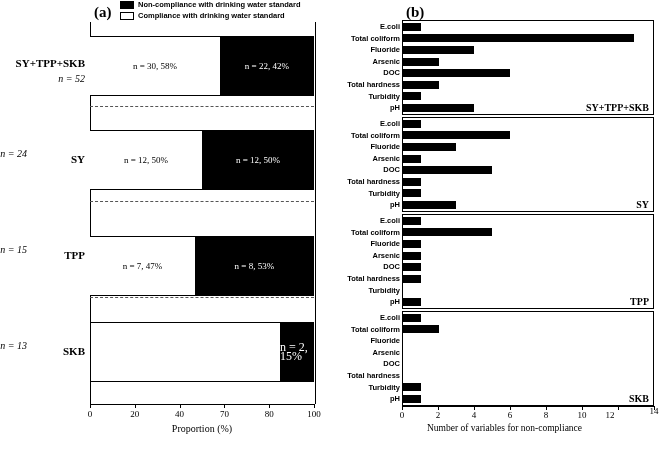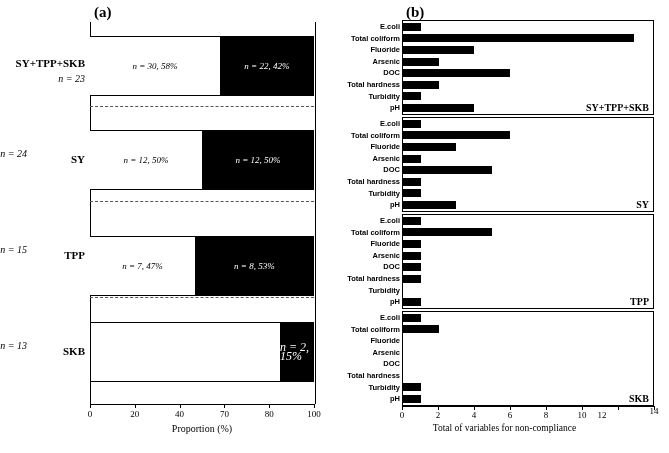--- a/index.html
+++ b/index.html
@@ -19,21 +19,21 @@
   .legend-swatch.white{background:#fff;}
   .legend-label{font-size:7.5px;font-family:"Liberation Sans",sans-serif;font-weight:bold;line-height:8px;}
 
   
   #panelA{position:absolute;left:0;top:0;width:340px;height:453px;}
   .a-plot{position:absolute;left:90px;top:22px;width:224px;height:382px;border-left:1px solid #000;border-right:1px solid #000;}
   .a-group{position:absolute;left:0;width:224px;border-top:1px solid #000;border-bottom:1px solid #000;box-sizing:border-box;}
   .a-seg{position:absolute;top:0;height:100%;box-sizing:border-box;display:flex;align-items:center;justify-content:center;}
   .a-seg.white{background:#fff;}
   .a-seg.black{background:#000;}
-  .a-seg-label{font-size:9px;font-style:italic;font-family:"Liberation Serif",serif;}
+  .a-seg-label{font-size:9px;font-family:"Liberation Serif",serif;}
   .a-seg.white .a-seg-label{color:#000;}
   .a-seg.black .a-seg-label{color:#fff;}
   .a-divider{position:absolute;left:90px;width:224px;border-top:1px dashed #555;}
   .a-rowlabel{position:absolute;text-align:right;font-size:11px;font-weight:bold;font-family:"Liberation Serif",serif;}
   .a-nlabel{position:absolute;text-align:right;font-size:10px;font-family:"Liberation Serif",serif;font-style:italic;}
   .a-axis{position:absolute;left:90px;top:404px;width:224px;height:1px;background:#000;}
   .a-tick{position:absolute;top:404px;width:1px;height:4px;background:#000;}
   .a-ticklabel{position:absolute;top:409px;font-size:9px;font-family:"Liberation Serif",serif;text-align:center;width:24px;}
   .a-xtitle{position:absolute;top:423px;width:224px;left:90px;text-align:center;font-size:10px;font-family:"Liberation Serif",serif;}
 
@@ -48,36 +48,46 @@
   .b-tick{position:absolute;width:1px;height:4px;background:#000;}
   .b-ticklabel{position:absolute;font-size:9px;font-family:"Liberation Serif",serif;text-align:center;width:20px;}
   .b-xtitle{position:absolute;left:340px;width:329px;text-align:center;font-size:9.5px;font-family:"Liberation Serif",serif;}
   .b-xtitle2{position:absolute;left:340px;width:329px;text-align:center;font-size:9.5px;font-family:"Liberation Serif",serif;}
 </style>
 </head>
 <body>
 
 <div id="root">
 
+  <div class="legend">
+    <div class="legend-row">
+      <span class="legend-swatch black"></span>
+      <span class="legend-label">Non-compliance with drinking water standard</span>
+    </div>
+    <div class="legend-row">
+      <span class="legend-swatch white"></span>
+      <span class="legend-label">Compliance with drinking water standard</span>
+    </div>
+  </div>
 
   <div id="panelA">
     <div class="panel-letter abs" style="left:94px;top:4px;">(a)</div>
 
     <div class="a-plot"></div>
 
     <div class="a-group" style="left:90px;top:36px;height:60px;">
       <div class="a-seg white" style="left:0;width:57.96%;">
         <span class="a-seg-label">n = 30, 58%</span>
       </div>
       <div class="a-seg black" style="left:57.96%;width:42.04%;">
         <span class="a-seg-label">n = 22, 42%</span>
       </div>
     </div>
     <div class="a-rowlabel" style="left:0px;top:57px;width:85px;">SY+TPP+SKB</div>
-    <div class="a-nlabel" style="left:0px;top:73px;width:85px;">n = 23</div>
+    <div class="a-nlabel" style="left:0px;top:73px;width:85px;">n = 52</div>
     <div class="a-divider" style="top:106px;"></div>
 
     <div class="a-group" style="left:90px;top:130px;height:60px;">
       <div class="a-seg white" style="left:0;width:50%;">
         <span class="a-seg-label">n = 12, 50%</span>
       </div>
       <div class="a-seg black" style="left:50%;width:50%;">
         <span class="a-seg-label">n = 12, 50%</span>
       </div>
     </div>
@@ -279,19 +289,19 @@
     <div class="b-tick" style="left:242px;top:406px;"></div>
     <div class="b-tick" style="left:278px;top:406px;"></div>
     <div class="b-tick" style="left:314px;top:406px;"></div>
 
     <div class="b-ticklabel" style="left:52px;top:410px;">0</div>
     <div class="b-ticklabel" style="left:88px;top:410px;">2</div>
     <div class="b-ticklabel" style="left:124px;top:410px;">4</div>
     <div class="b-ticklabel" style="left:160px;top:410px;">6</div>
     <div class="b-ticklabel" style="left:196px;top:410px;">8</div>
     <div class="b-ticklabel" style="left:232px;top:410px;">10</div>
-    <div class="b-ticklabel" style="left:252px;top:410px;">12</div>
+    <div class="b-ticklabel" style="left:260px;top:410px;">12</div>
     <div class="b-ticklabel" style="left:304px;top:406px;">14</div>
   </div>
 
-  <div class="b-xtitle" style="top:423px;">Total of variables for non-compliance</div>
+  <div class="b-xtitle" style="top:423px;">Number of variables for non-compliance</div>
 
 </div>
 
 </body></html>

